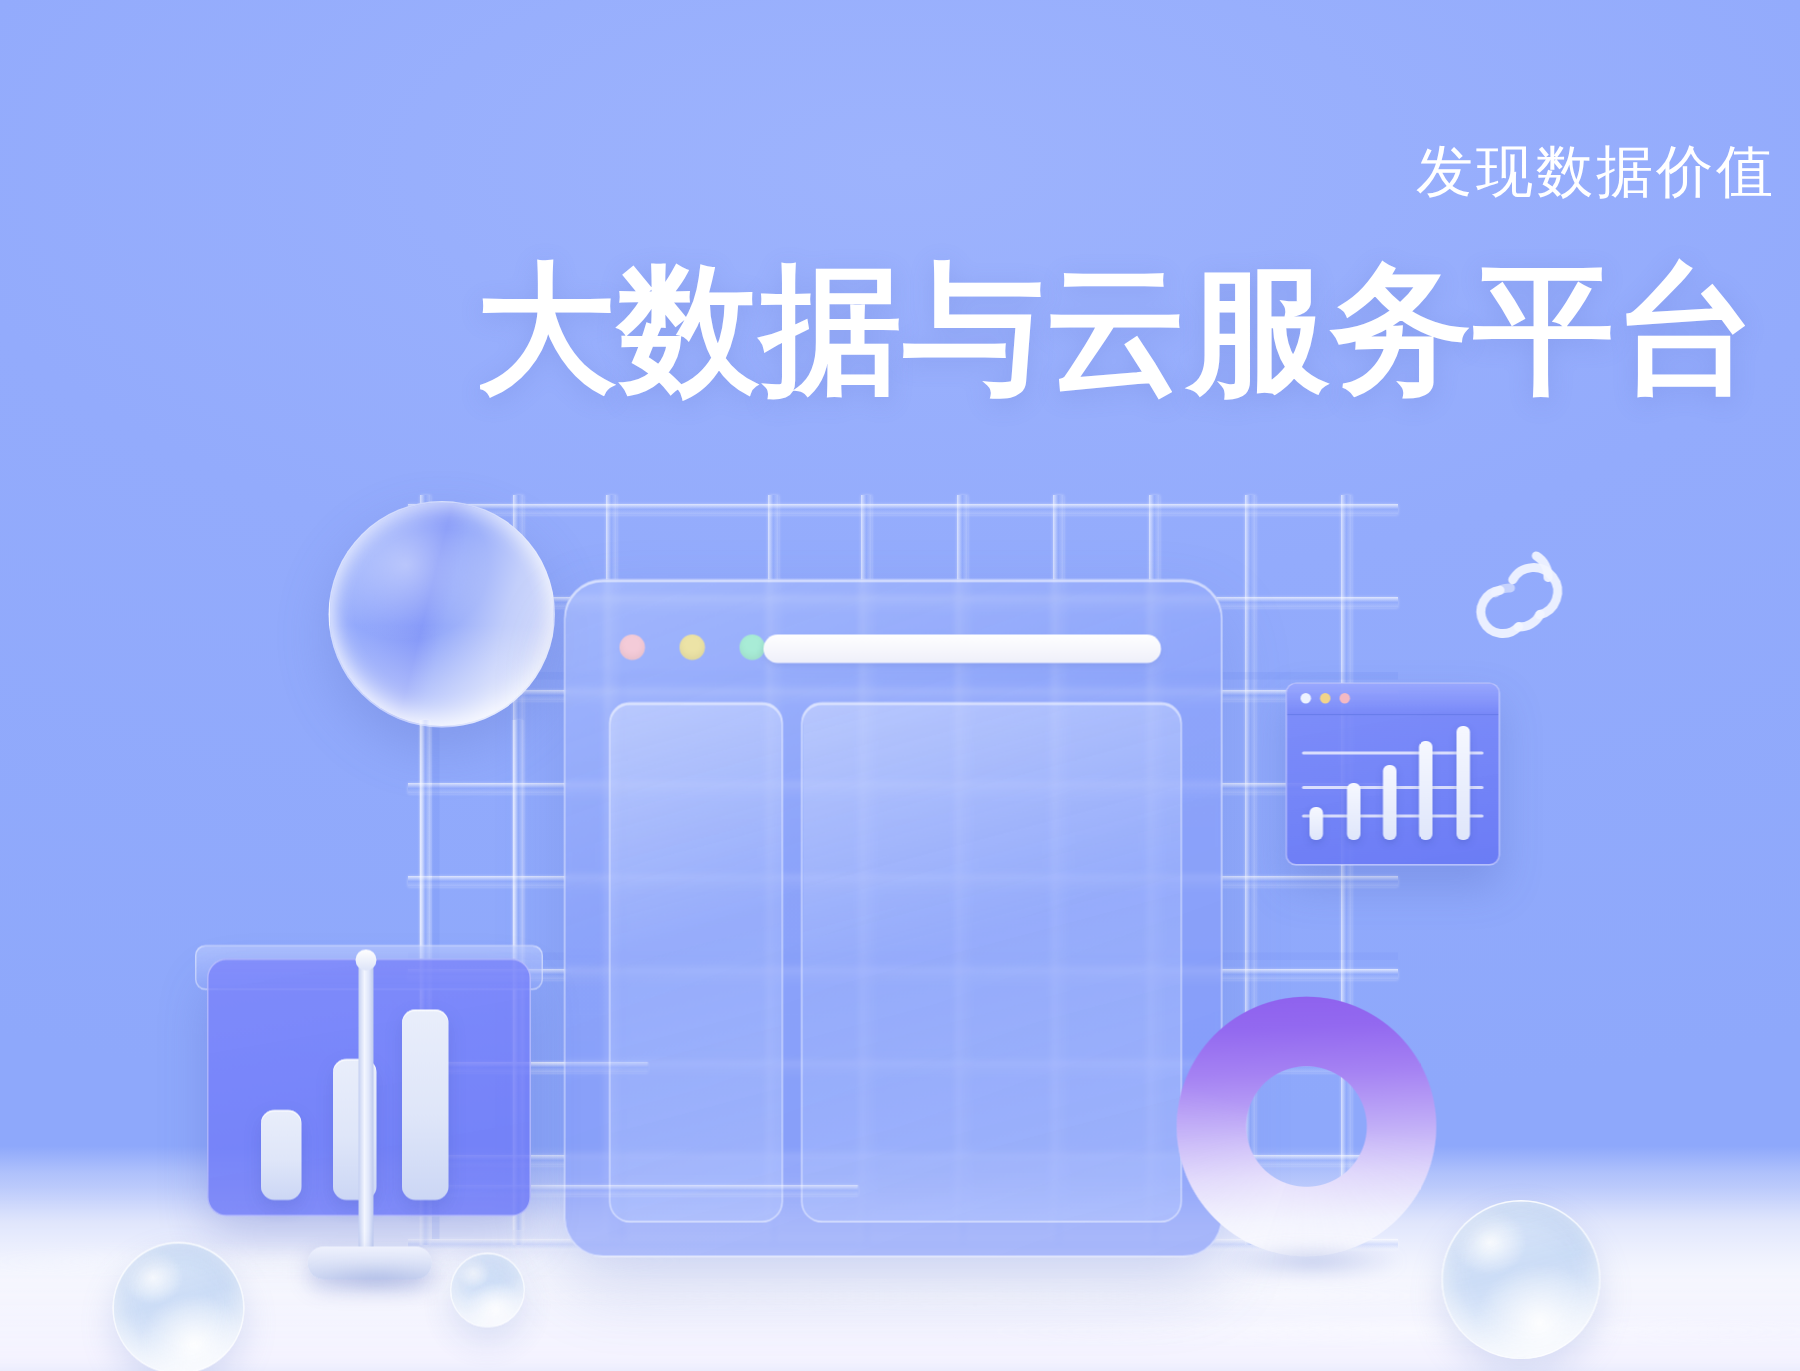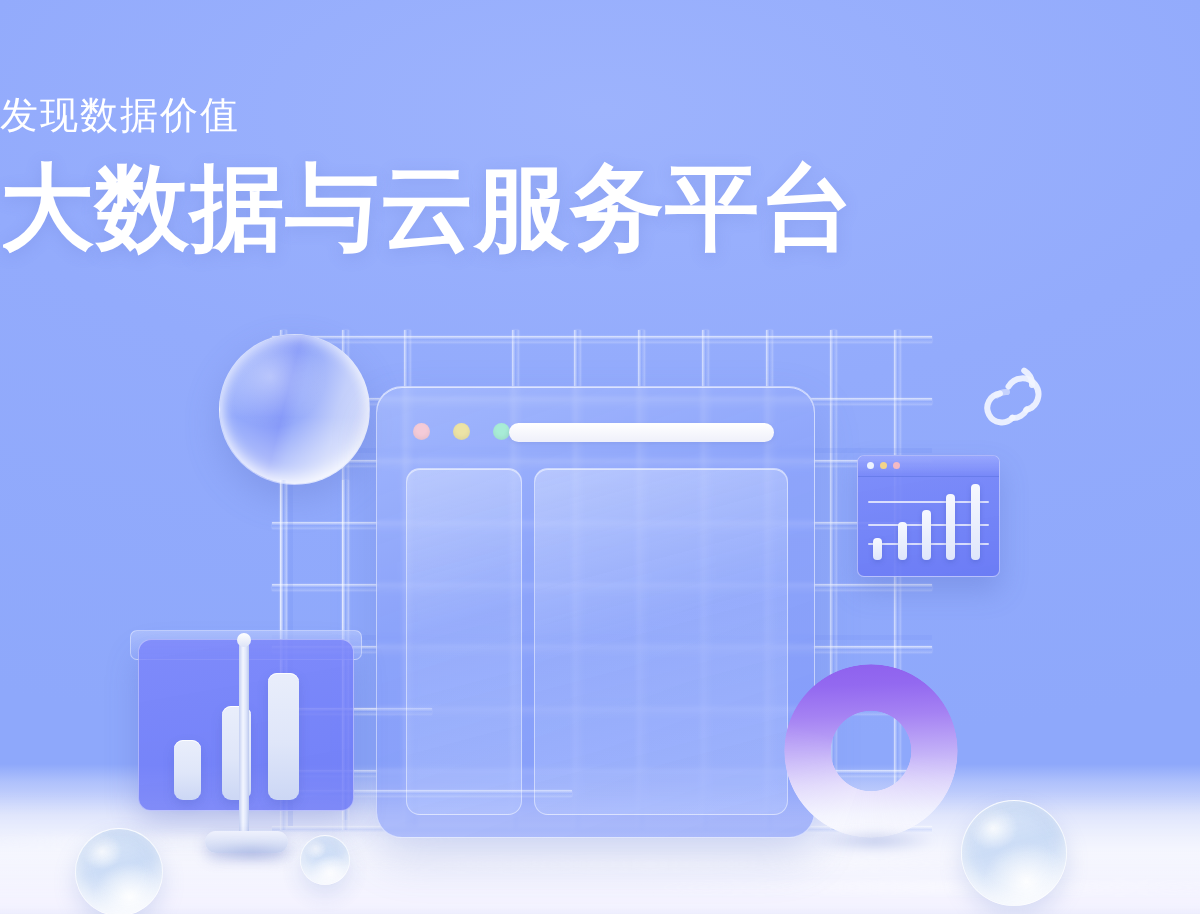--- a/index.html
+++ b/index.html
@@ -121,24 +121,24 @@
   
   .sphere{position:absolute;border-radius:50%;
     background:
       radial-gradient(34% 30% at 30% 26%, rgba(255,255,255,.85), rgba(255,255,255,0) 70%),
       radial-gradient(60% 55% at 62% 78%, rgba(255,255,255,.95), rgba(255,255,255,0) 70%),
       linear-gradient(165deg, rgba(223,234,250,.92), rgba(198,217,245,.88) 45%, rgba(233,240,253,.95));
     border:1px solid rgba(255,255,255,.8);
     box-shadow:inset 0 -8px 18px rgba(255,255,255,.8), inset 0 8px 16px rgba(150,175,225,.30), 0 10px 22px rgba(110,135,205,.22);}
 
   
-  .head{position:absolute;left:0;right:16px;top:0;text-align:left;}
+  .head{position:absolute;left:0;right:16px;top:0;text-align:right;}
   .eyebrow{margin:0;padding-top:96px;color:#ffffff;font-size:38px;line-height:1;
     font-weight:400;letter-spacing:2px;}
-  .title{margin:0;padding-top:26px;color:#ffffff;font-size:94px;line-height:1.02;
+  .title{margin:12px;padding-top:26px;color:#ffffff;font-size:94px;line-height:1.02;
     font-weight:900;letter-spacing:1px;
     text-shadow:0 3px 16px rgba(90,110,200,.22);}
   .sub{margin:0;padding-top:14px;color:#ffffff;font-size:26px;line-height:1;
     font-weight:400;letter-spacing:14px;text-indent:14px;}
 </style>
 </head>
 <body>
 
 <div id="stage">
 

